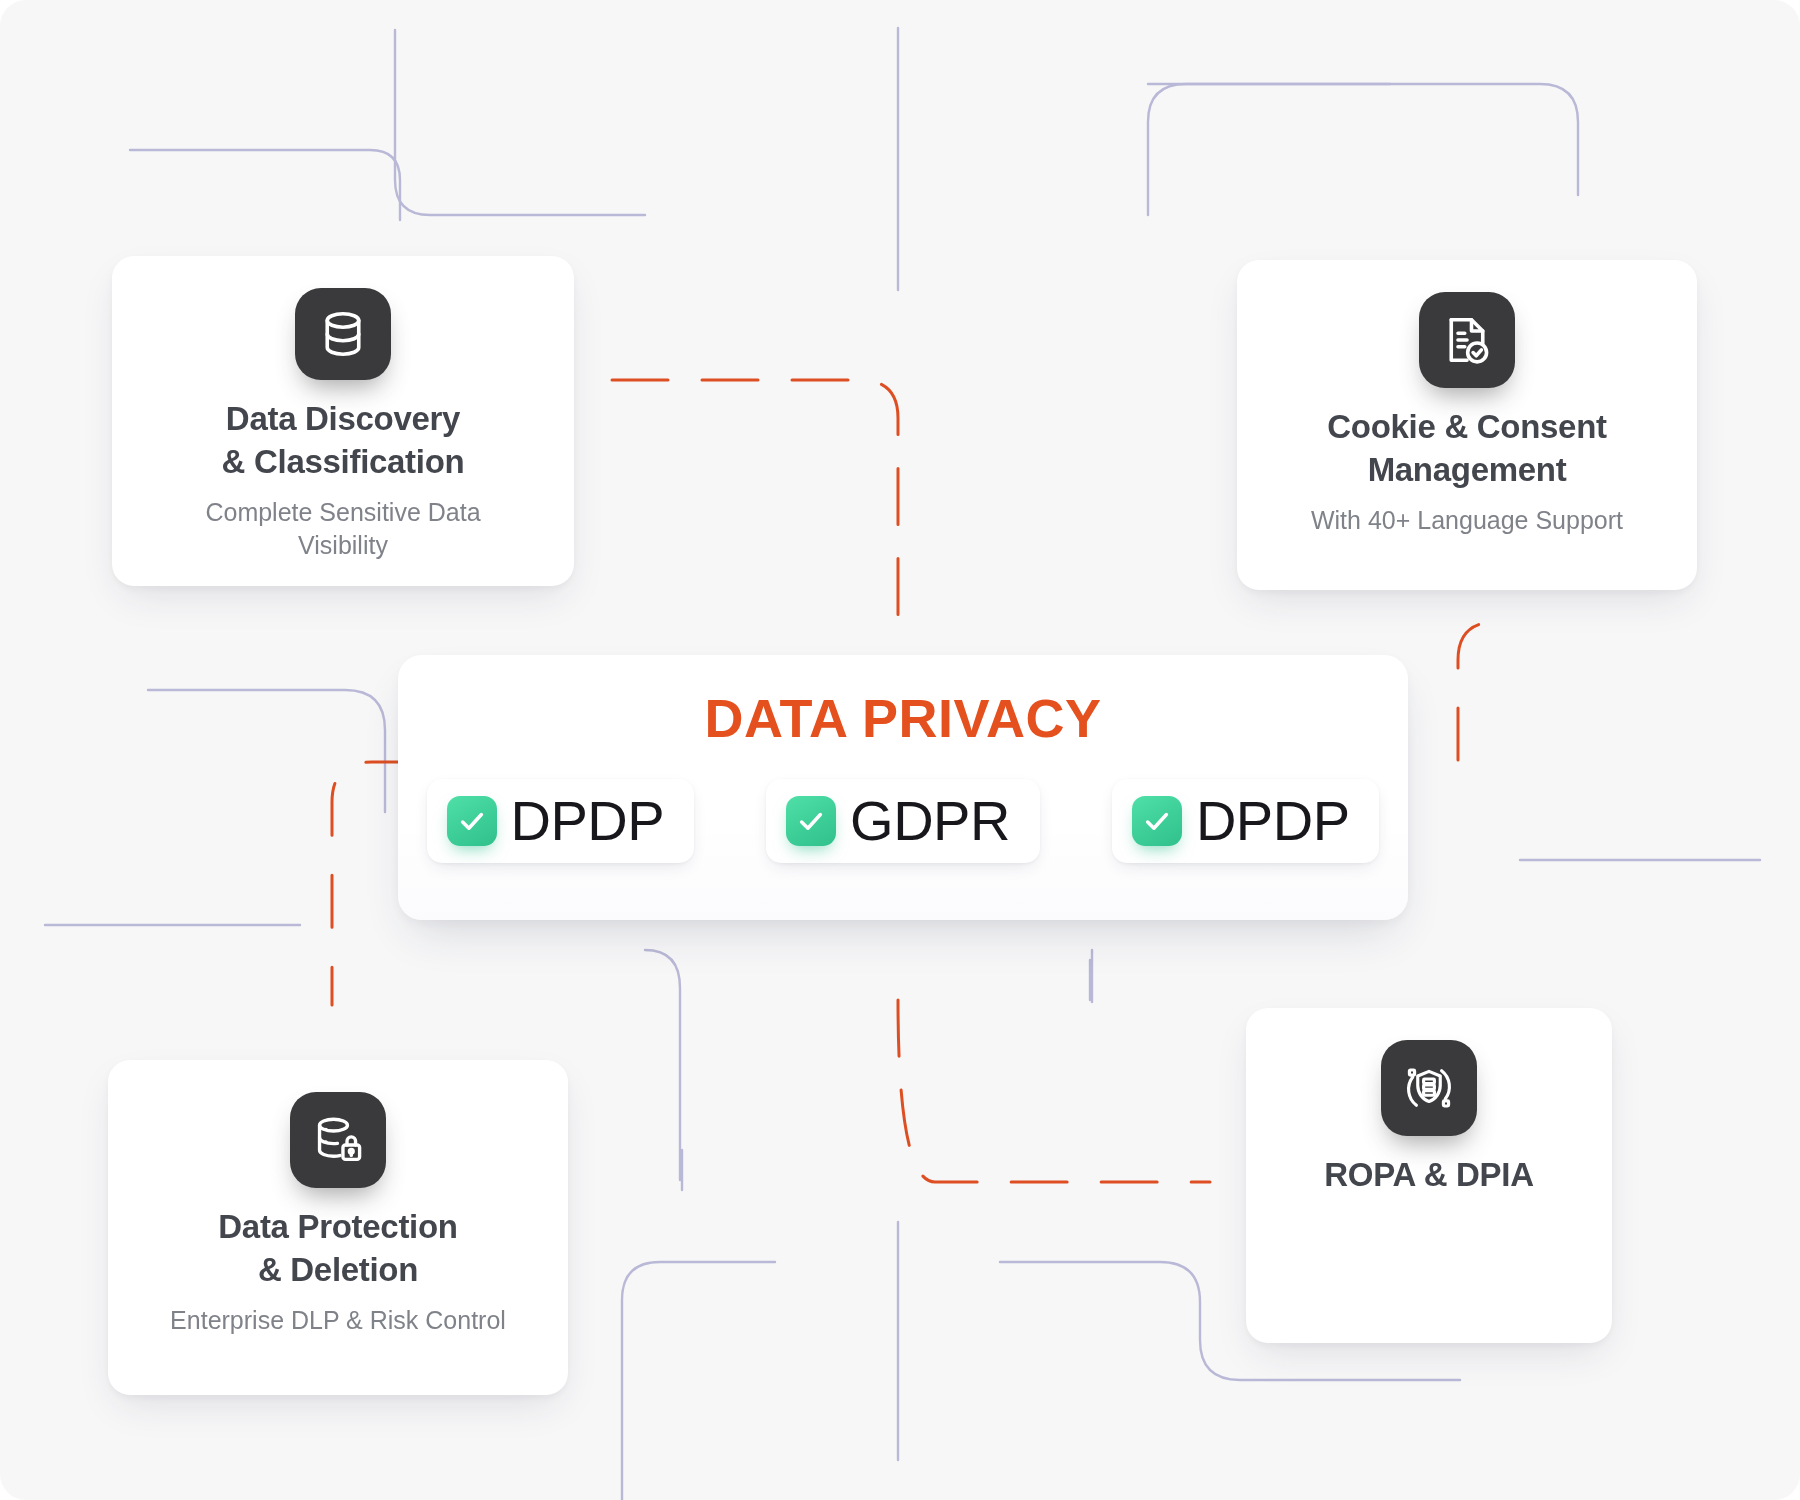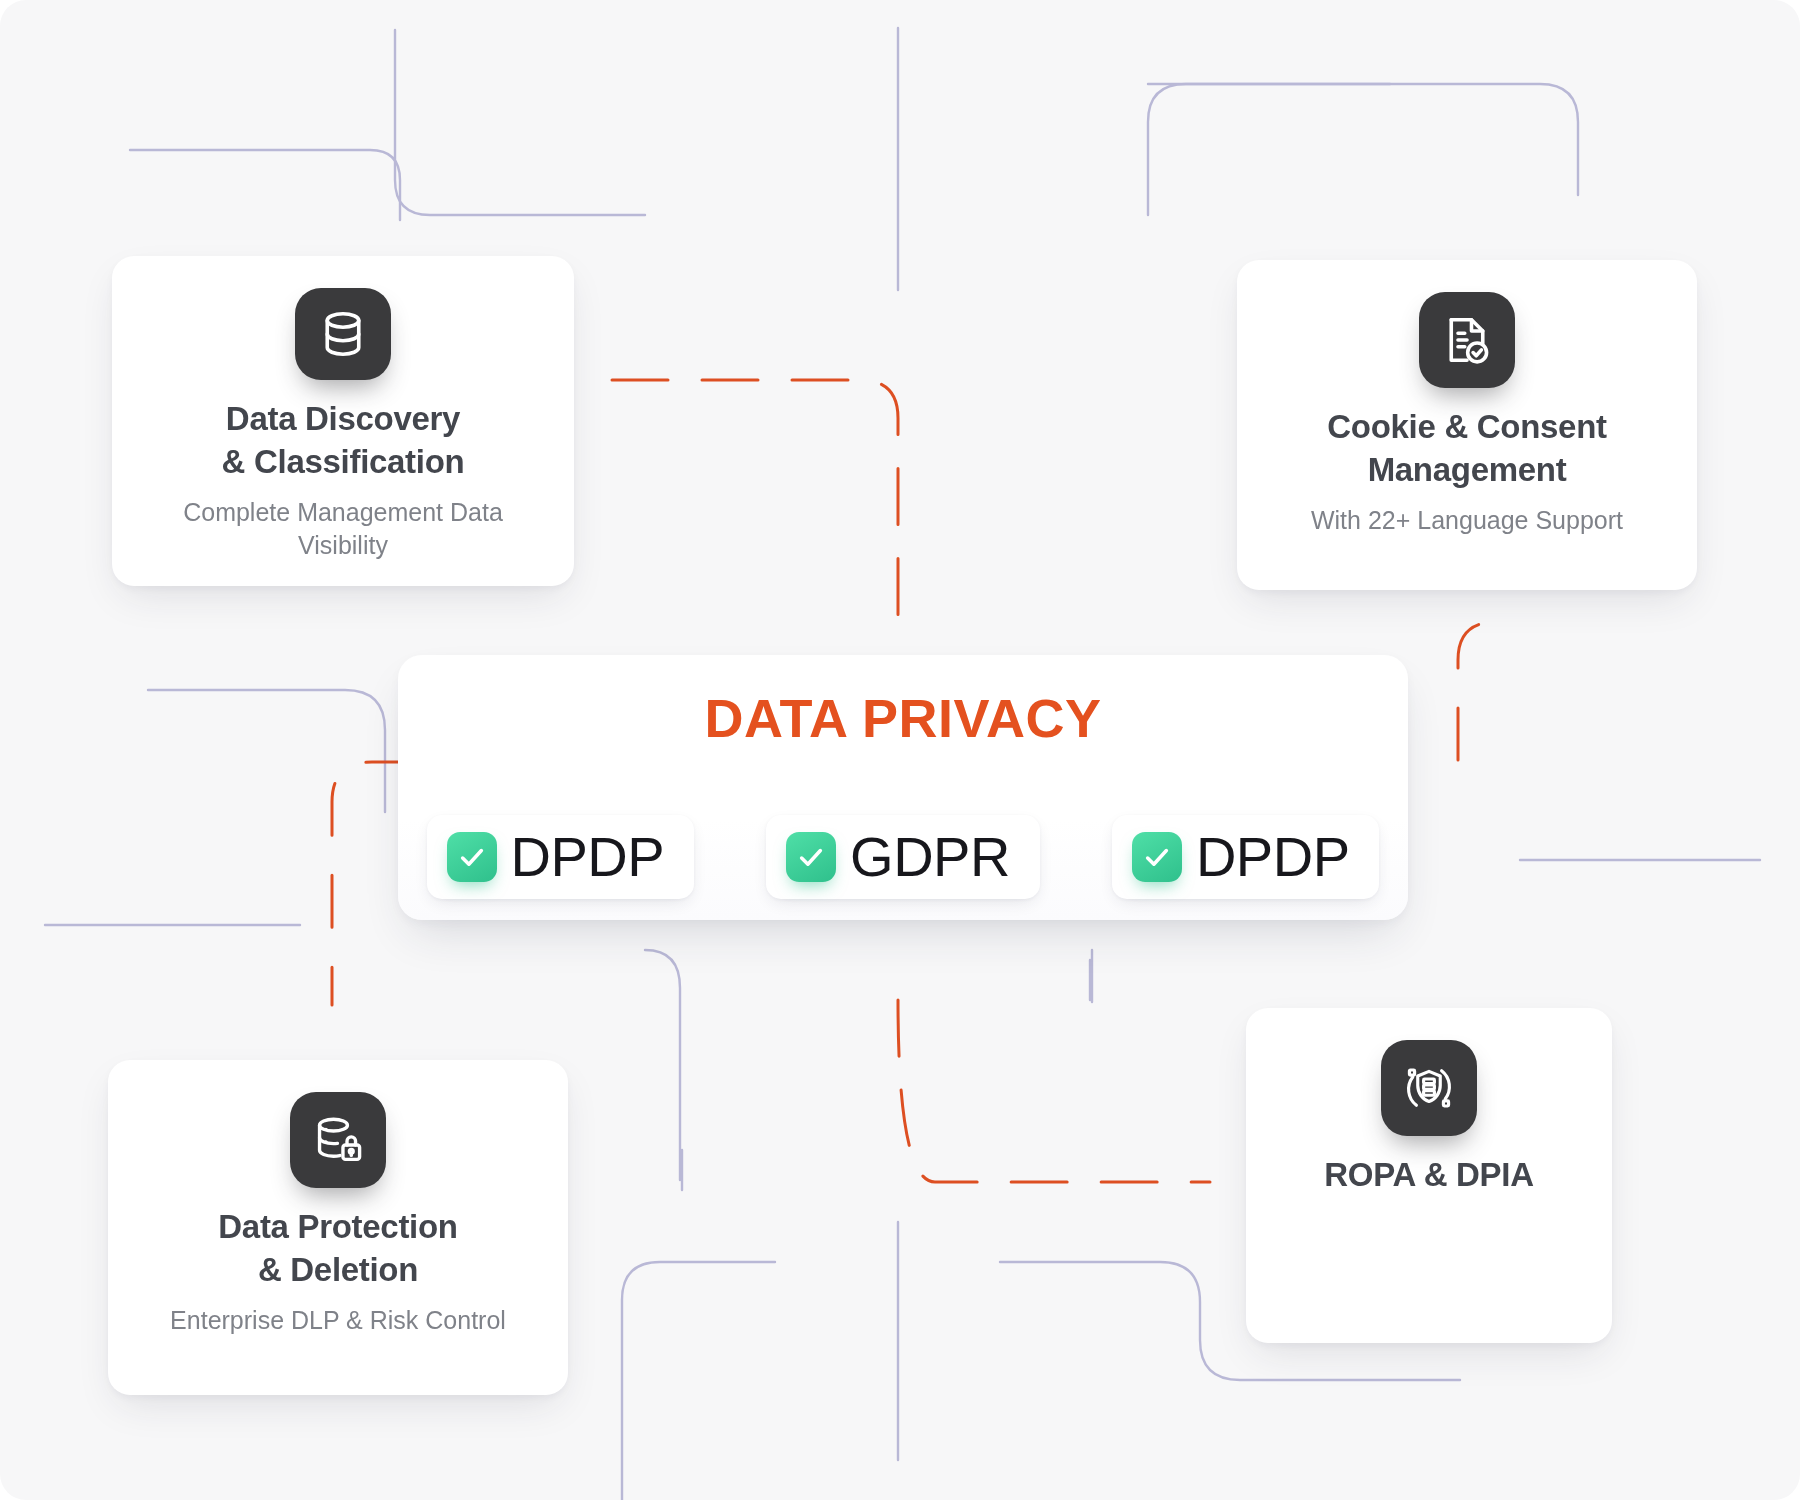--- a/index.html
+++ b/index.html
@@ -67,21 +67,20 @@
   
   #center-panel{
     position:absolute;
     left:398px; top:655px; width:1010px; height:265px;
     background:linear-gradient(180deg,#ffffff 0%,#ffffff 62%,#fbfbfd 100%);
     border-radius:24px;
     box-shadow:0 22px 48px -14px rgba(40,42,70,.16),
                0 4px 14px -4px rgba(40,42,70,.07);
     display:flex; flex-direction:column; align-items:center;
     padding-top:32px;
-    gap:36px;
   }
   #center-title{
     font-size:54px; font-weight:bold;
     color:#e4511f; letter-spacing:.5px;
     font-family:"Liberation Sans", sans-serif;
   }
   #badge-row{
     margin-top:30px;
     display:flex; gap:72px;
   }
@@ -147,38 +146,38 @@
   <div class="card card-tl">
     <div class="icon-tile">
       <svg viewBox="0 0 24 24" fill="none" stroke="#ffffff" stroke-width="1.6" stroke-linecap="round" stroke-linejoin="round">
         <ellipse cx="12" cy="6" rx="7" ry="3"></ellipse>
         <path d="M5 6v12c0 1.66 3.13 3 7 3s7-1.34 7-3V6"></path>
         <path d="M5 12c0 1.66 3.13 3 7 3s7-1.34 7-3"></path>
       </svg>
     </div>
     <div class="card-title">Data Discovery
 &amp; Classification</div>
-    <div class="card-sub">Complete Management Data
+    <div class="card-sub">Complete Sensitive Data
 Visibility</div>
   </div>
 
   <div class="card card-tr">
     <div class="icon-tile">
       <svg viewBox="0 0 24 24" fill="none" stroke="#ffffff" stroke-width="1.6" stroke-linecap="round" stroke-linejoin="round">
         <path d="M5 3h9l5 5v5.5"></path>
         <path d="M5 3v18h7"></path>
         <path d="M14 3v5h5"></path>
         <path d="M8 9h3M8 12h4M8 15h3"></path>
         <circle cx="16.5" cy="17.5" r="4.2"></circle>
         <path d="M14.7 17.6l1.4 1.4 2.3-2.6"></path>
       </svg>
     </div>
     <div class="card-title">Cookie &amp; Consent
 Management</div>
-    <div class="card-sub">With 22+ Language Support</div>
+    <div class="card-sub">With 40+ Language Support</div>
   </div>
 
   <div id="center-panel">
     <div id="center-title">DATA PRIVACY</div>
     <div id="badge-row">
 
       <div class="badge">
         <span class="chk">
           <svg viewBox="0 0 24 24" fill="none" stroke="#ffffff" stroke-width="2.8" stroke-linecap="round" stroke-linejoin="round">
             <path d="M4.5 12.8l5 5 10-11"></path>

